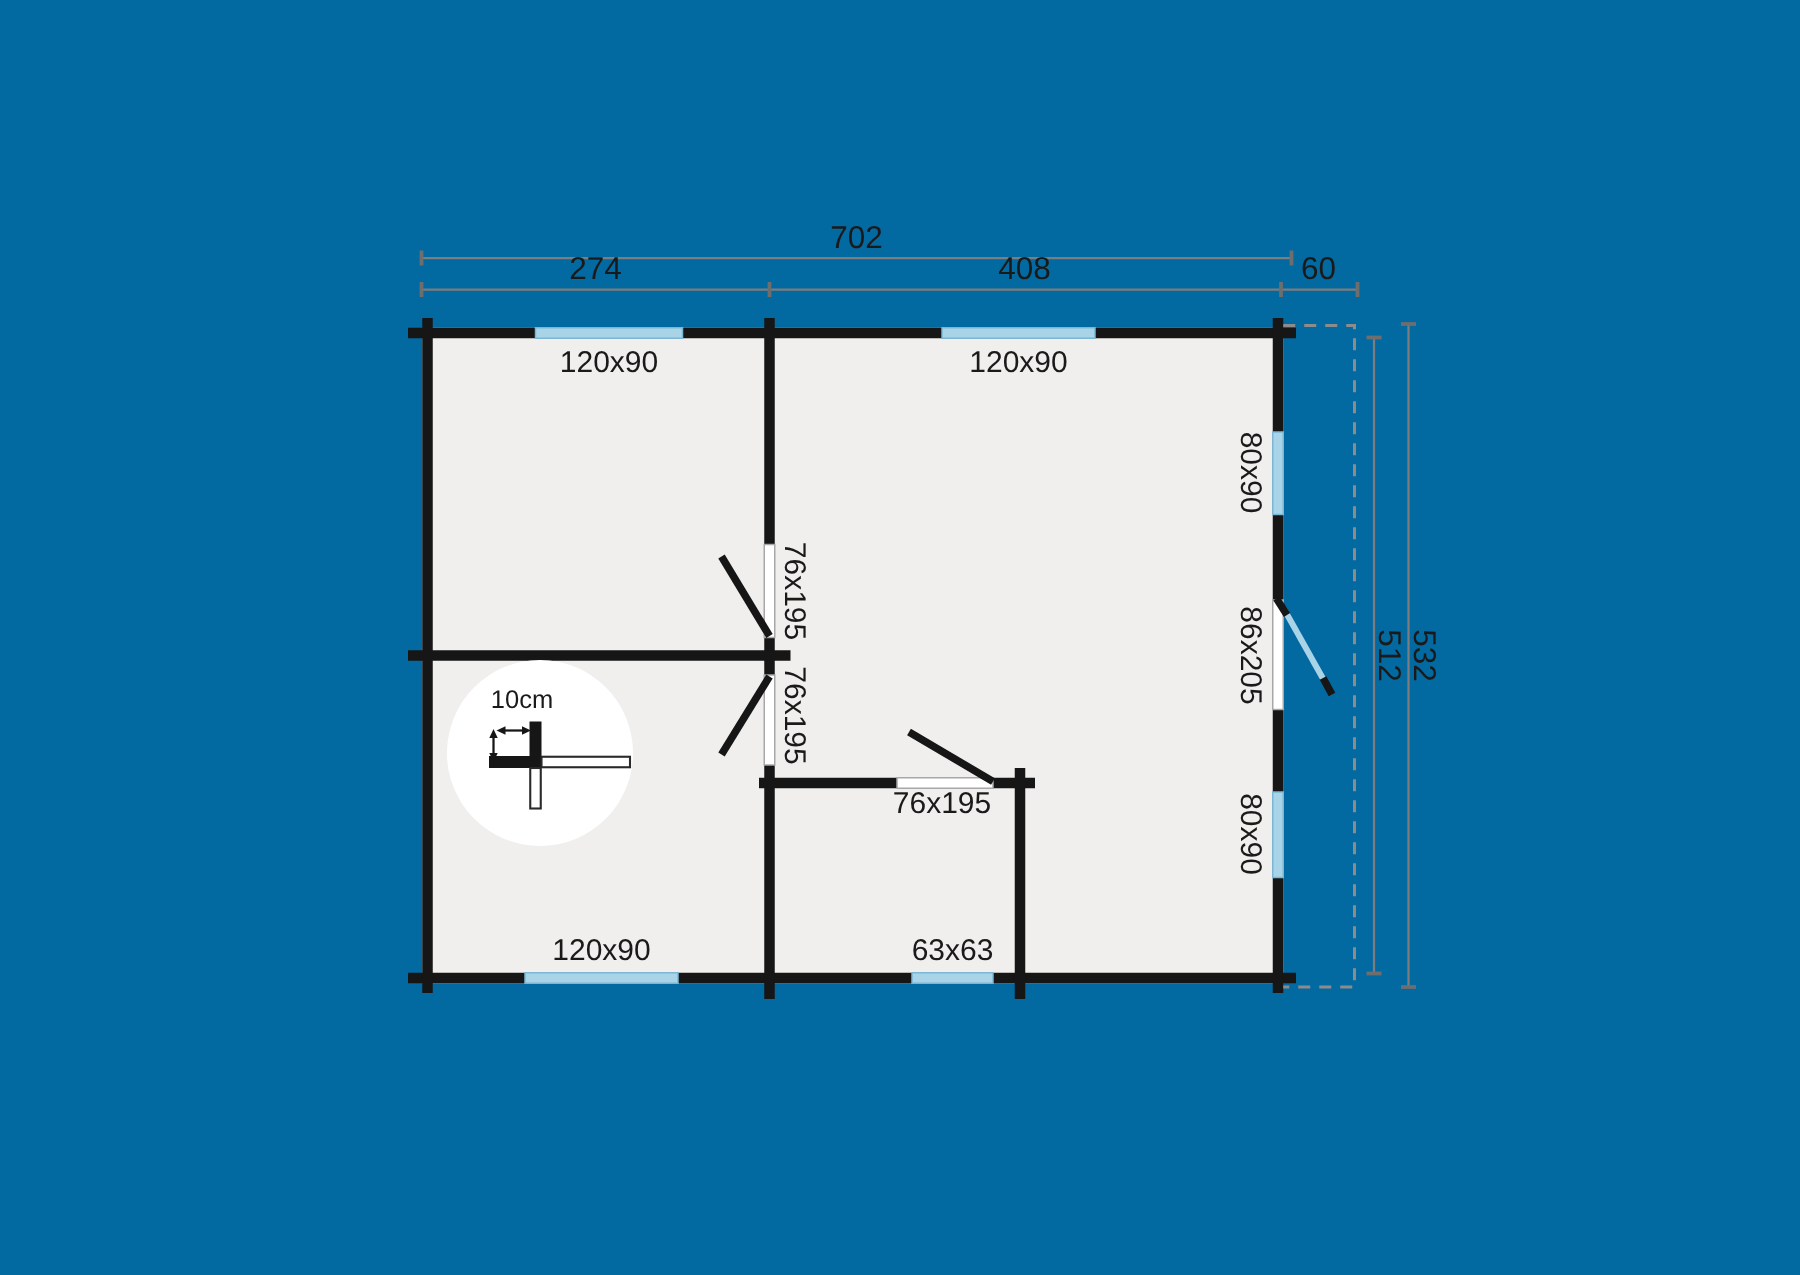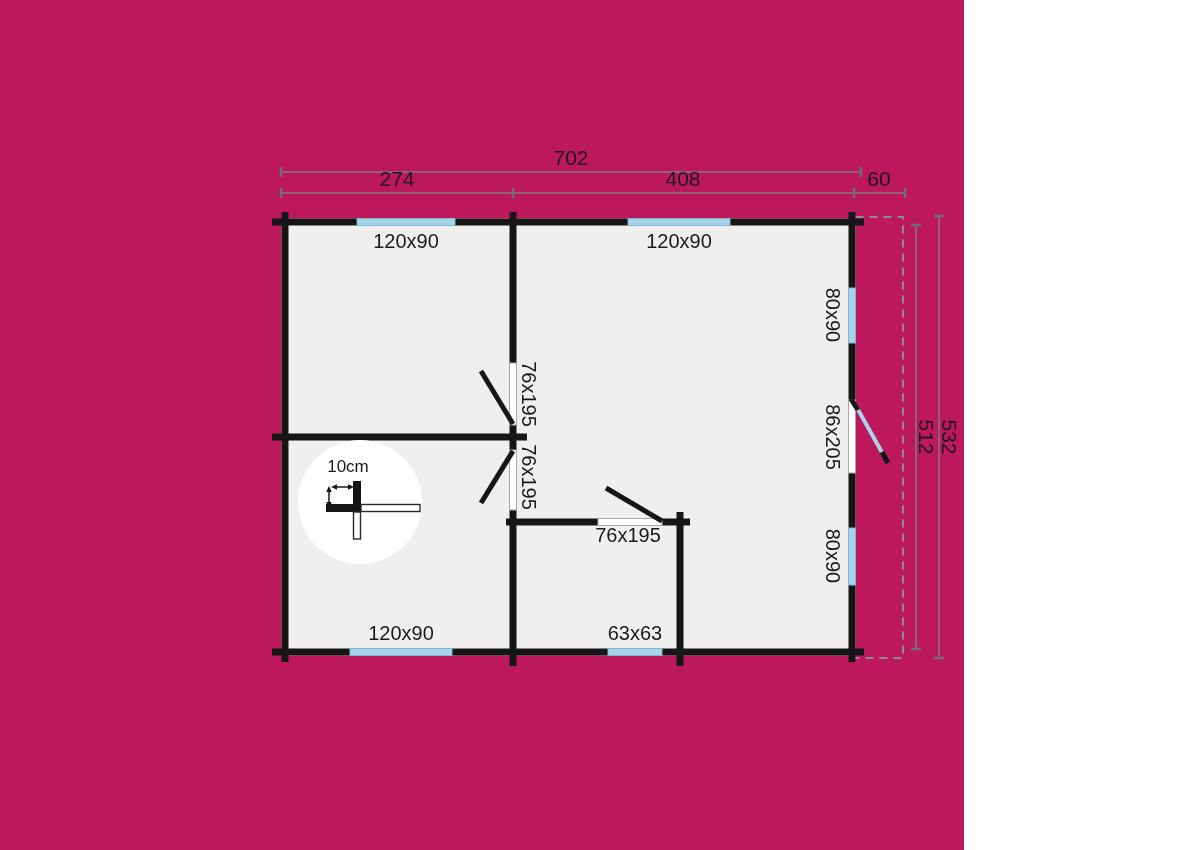--- a/index.html
+++ b/index.html
@@ -1,16 +1,16 @@
 <!DOCTYPE html>
 <html><head>
 <meta charset="utf-8">
 <style>
   html,body { margin:0; padding:0; background:#ffffff; }
-  .stage { position:relative; width:964px; height:850px; background:#be185d; overflow:hidden; }
+  .stage { position:relative; width:1200px; height:850px; background:#0369a1; overflow:hidden; }
   svg { display:block; }
 
   .wall   { stroke:#161616; stroke-width:7; fill:none; }
   .leaf   { stroke:#161616; stroke-width:5; fill:none; }
   .opening{ fill:#ffffff; stroke:#a8a8a8; stroke-width:1; }
   .window { stroke:#79b7d4; stroke-width:1; }
   .dimline{ stroke:#7d7d7d; stroke-width:1.5; fill:none; }
   .tick   { stroke:#6e6e6e; stroke-width:2.5; }
   .dash   { stroke:#8c8c8c; stroke-width:2; stroke-dasharray:8 6; fill:none; }
   .dimtext{ font-family:"Liberation Sans", sans-serif; font-size:21px; fill:#1a1a1a; }

